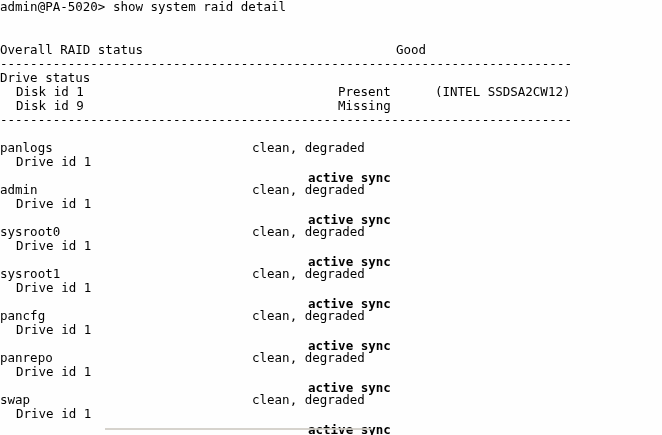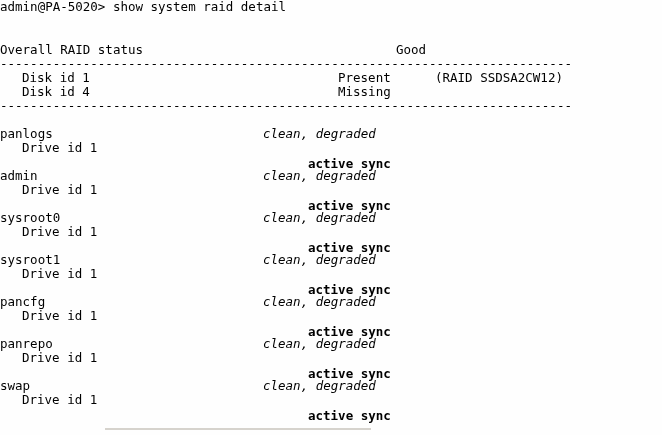--- a/index.html
+++ b/index.html
@@ -47,24 +47,23 @@
     white-space: pre;
   }
   .col-label {
     position: absolute;
     left: 0;
     top: 0;
     white-space: pre;
   }
   .col-status {
     position: absolute;
-    left: 263px;
-    top: 0;
-    white-space: pre;
-    font-style: italic;
+    left: 252px;
+    top: 0;
+    white-space: pre;
   }
   .col-status-right {
     position: absolute;
     left: 308px;
     top: 16px;
     white-space: pre;
     font-weight: bold;
   }
   .col-disk-status {
     position: absolute;
@@ -78,21 +77,21 @@
     top: 0;
     white-space: pre;
   }
   .col-good {
     position: absolute;
     left: 368px;
     top: 0;
     white-space: pre;
     margin-left: 28px;
   }
-  .indent1 { padding-left: 22px; }
+  .indent1 { padding-left: 16px; }
   .smudge-line {
     position: absolute;
     left: 105px;
     top: 428px;
     width: 266px;
     height: 2px;
     background: #cfcbc4;
     opacity: 0.85;
   }
 </style>
@@ -108,29 +107,32 @@
   <div class="line blank"></div>
   <div class="line blank"></div>
 
   <div class="row">
     <span class="col-label">Overall RAID status</span>
     <span class="col-good">Good</span>
   </div>
 
   <div class="sep">----------------------------------------------------------------------------</div>
 
+  <div class="row">
+    <span class="col-label">Drive status</span>
+  </div>
 
   <div class="row">
     <span class="col-label indent1">Disk id 1</span>
     <span class="col-disk-status">Present</span>
-    <span class="col-disk-model">(RAID SSDSA2CW12)</span>
-  </div>
-
-  <div class="row">
-    <span class="col-label indent1">Disk id 4</span>
+    <span class="col-disk-model">(INTEL SSDSA2CW12)</span>
+  </div>
+
+  <div class="row">
+    <span class="col-label indent1">Disk id 9</span>
     <span class="col-disk-status">Missing</span>
     <span class="col-disk-model"></span>
   </div>
 
   <div class="sep">----------------------------------------------------------------------------</div>
 
 
   <div class="line blank"></div>
 
   <div class="row">

